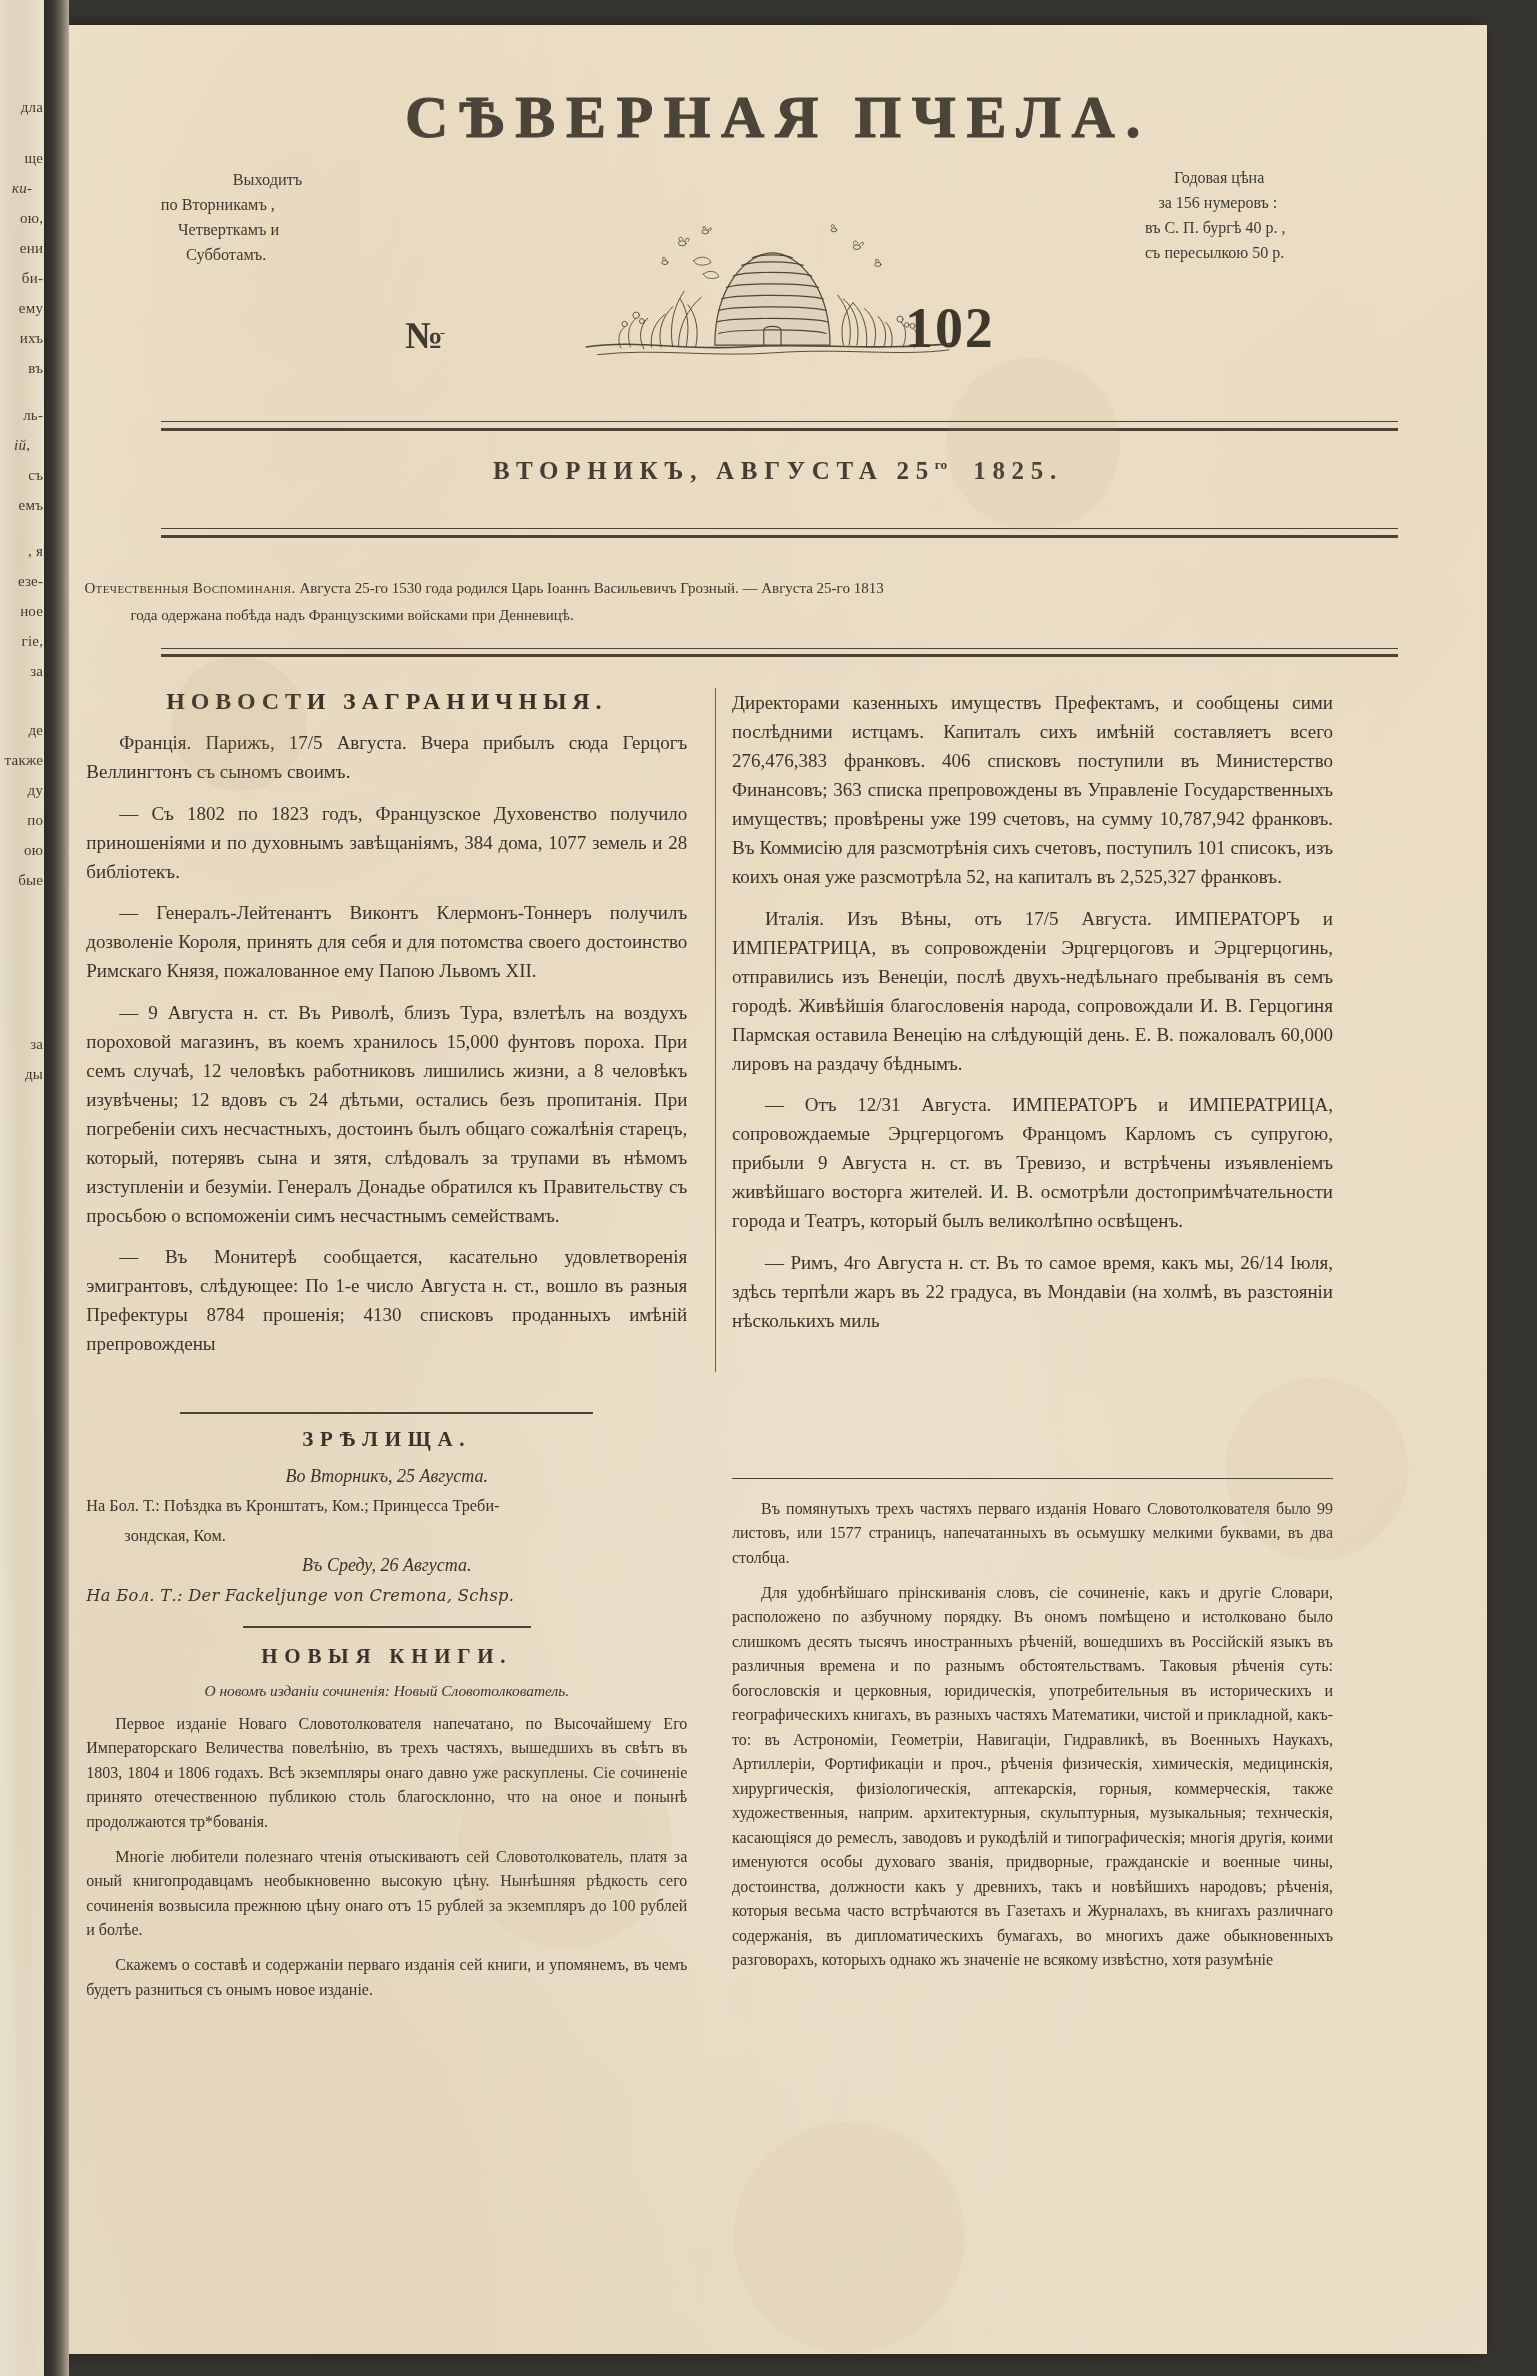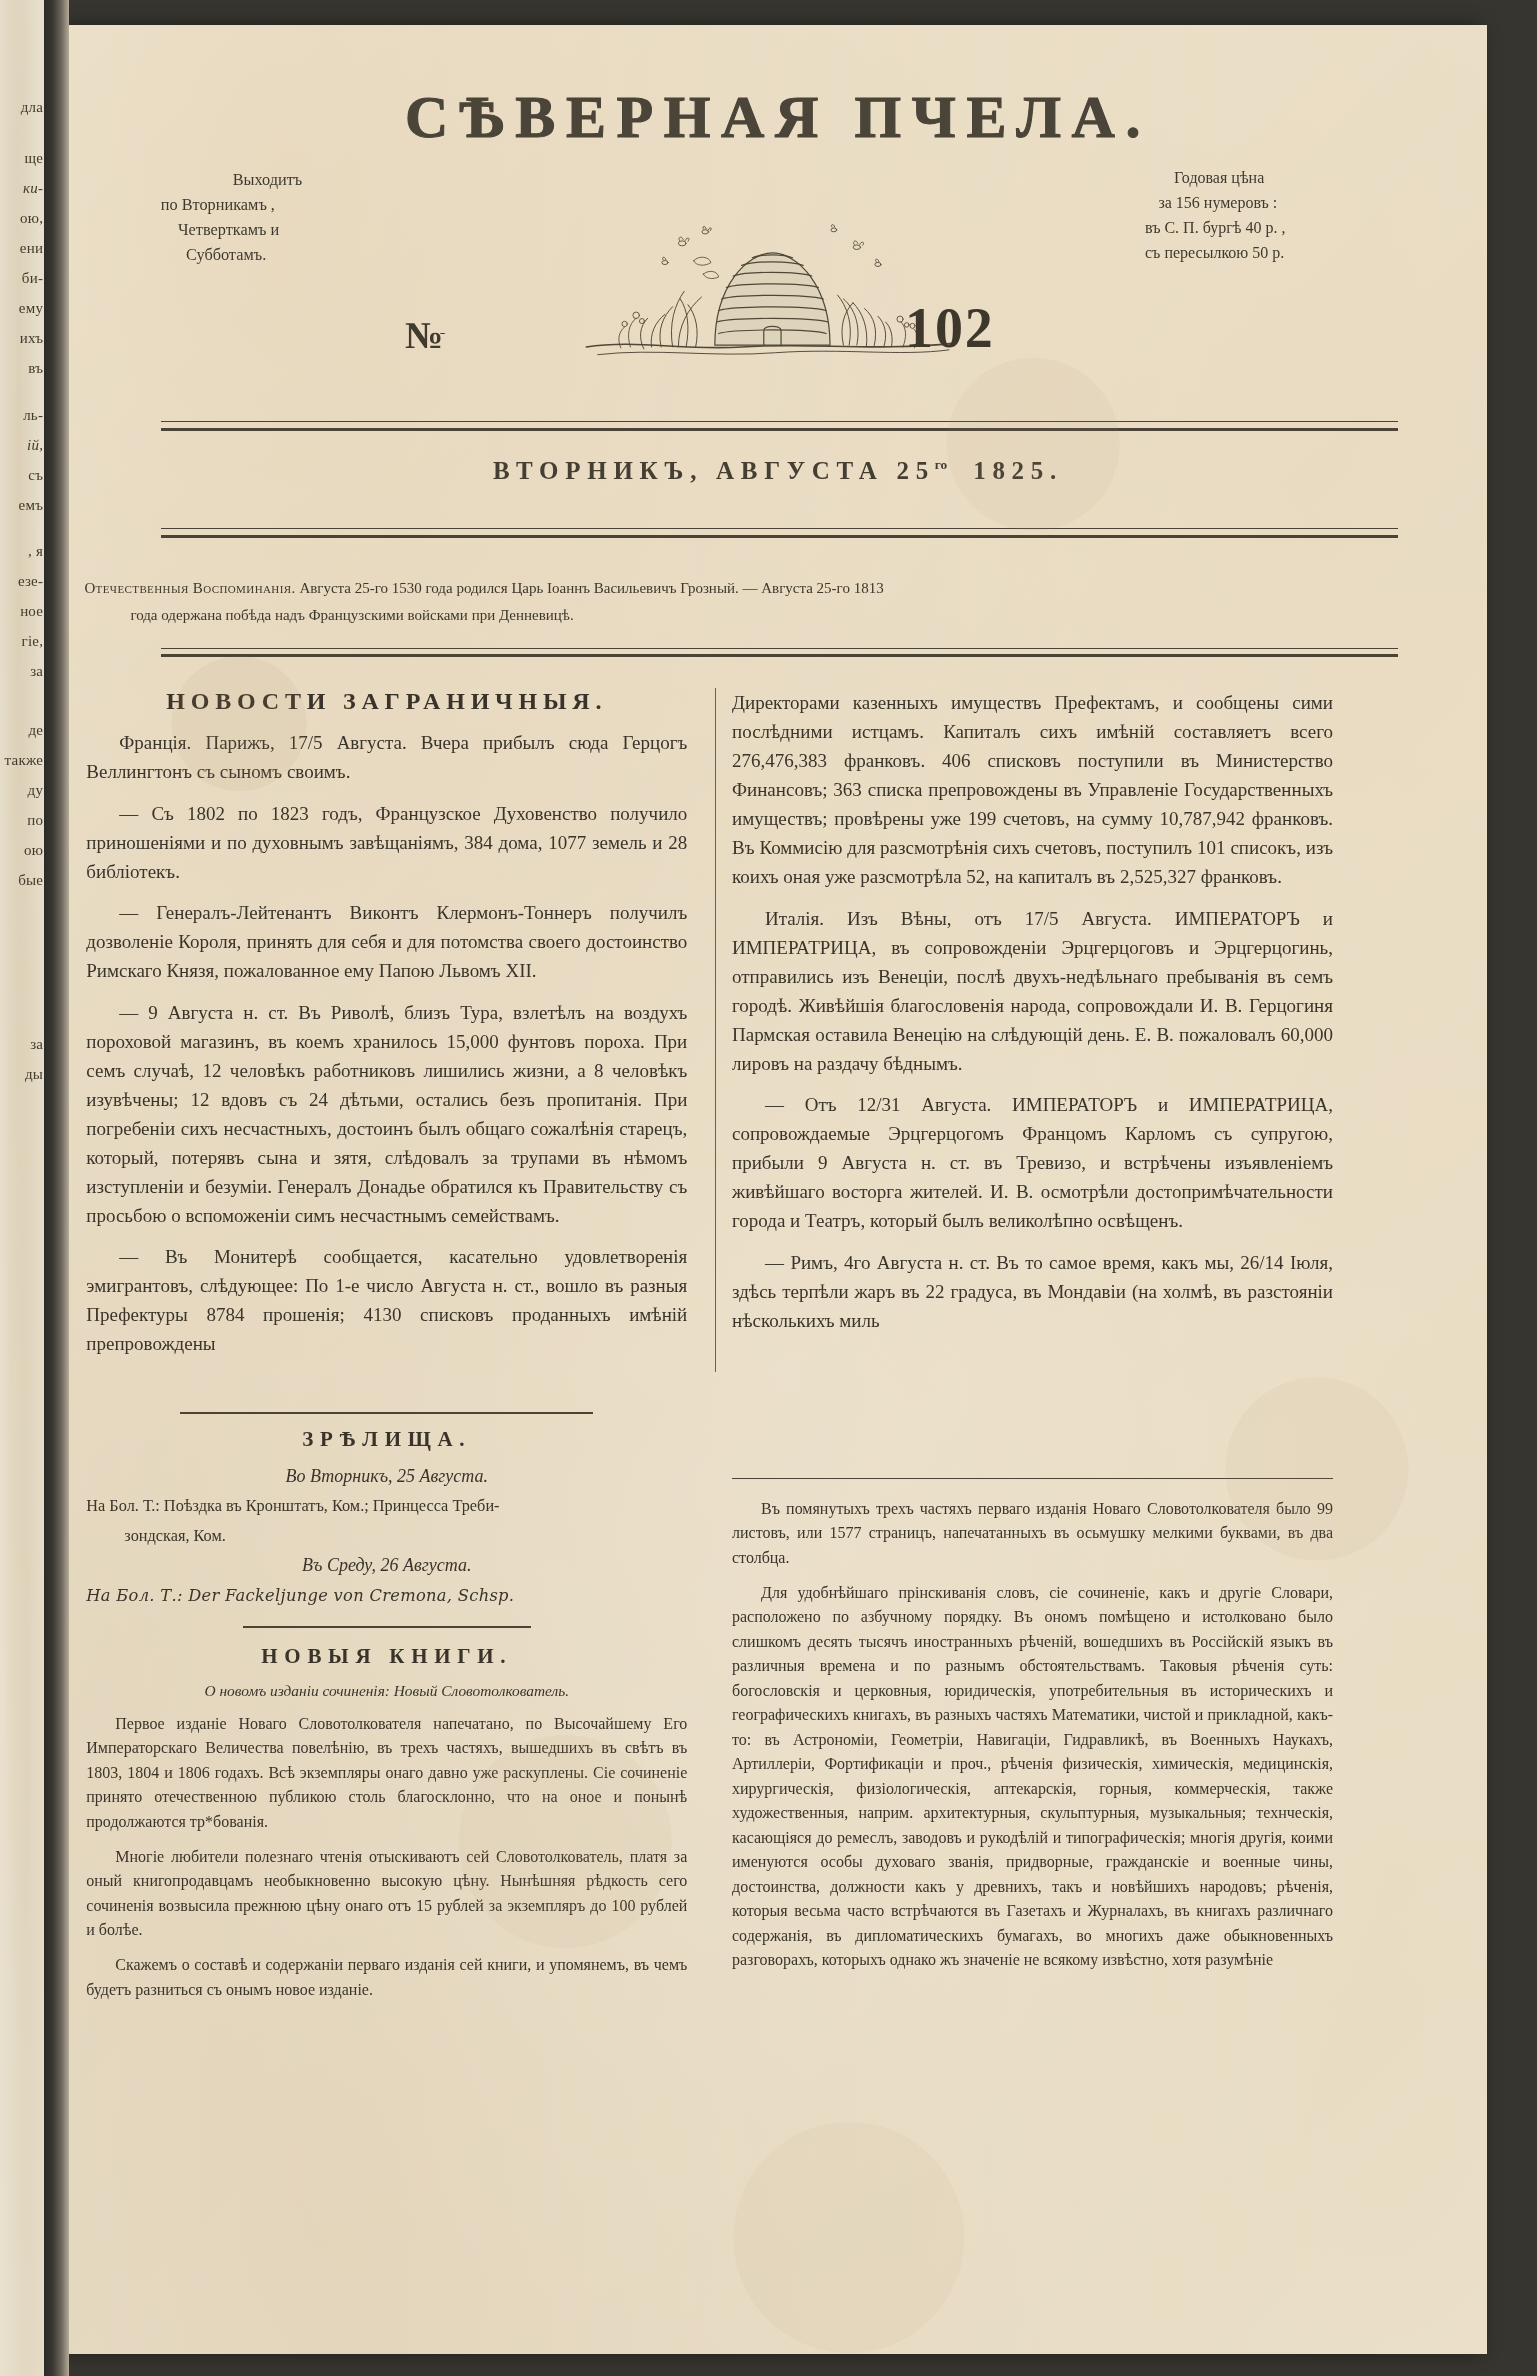--- a/index.html
+++ b/index.html
@@ -50,21 +50,21 @@
     right: 2.9px;
     top: 92px;
     width: 42px;
     text-align: right;
     font-size: 15px;
     line-height: 30px;
     color: #423a2c;
     letter-spacing: 0.2px;
   }
   .facing-col div { white-space: nowrap; }
-  .facing-col .it { font-style: italic; }
+  .facing-col .it { font-style: italic; text-align: center; }
 
   
   .page {
     position: absolute;
     left: 69px; top: 25px;
     width: 1418px; height: 2329px;
     background: #ece4d2;
     background-image:
       radial-gradient(ellipse at 15% 8%,  rgba(225,205,172,.55), transparent 55%),
       radial-gradient(ellipse at 85% 12%, rgba(233,216,186,.5),  transparent 60%),

